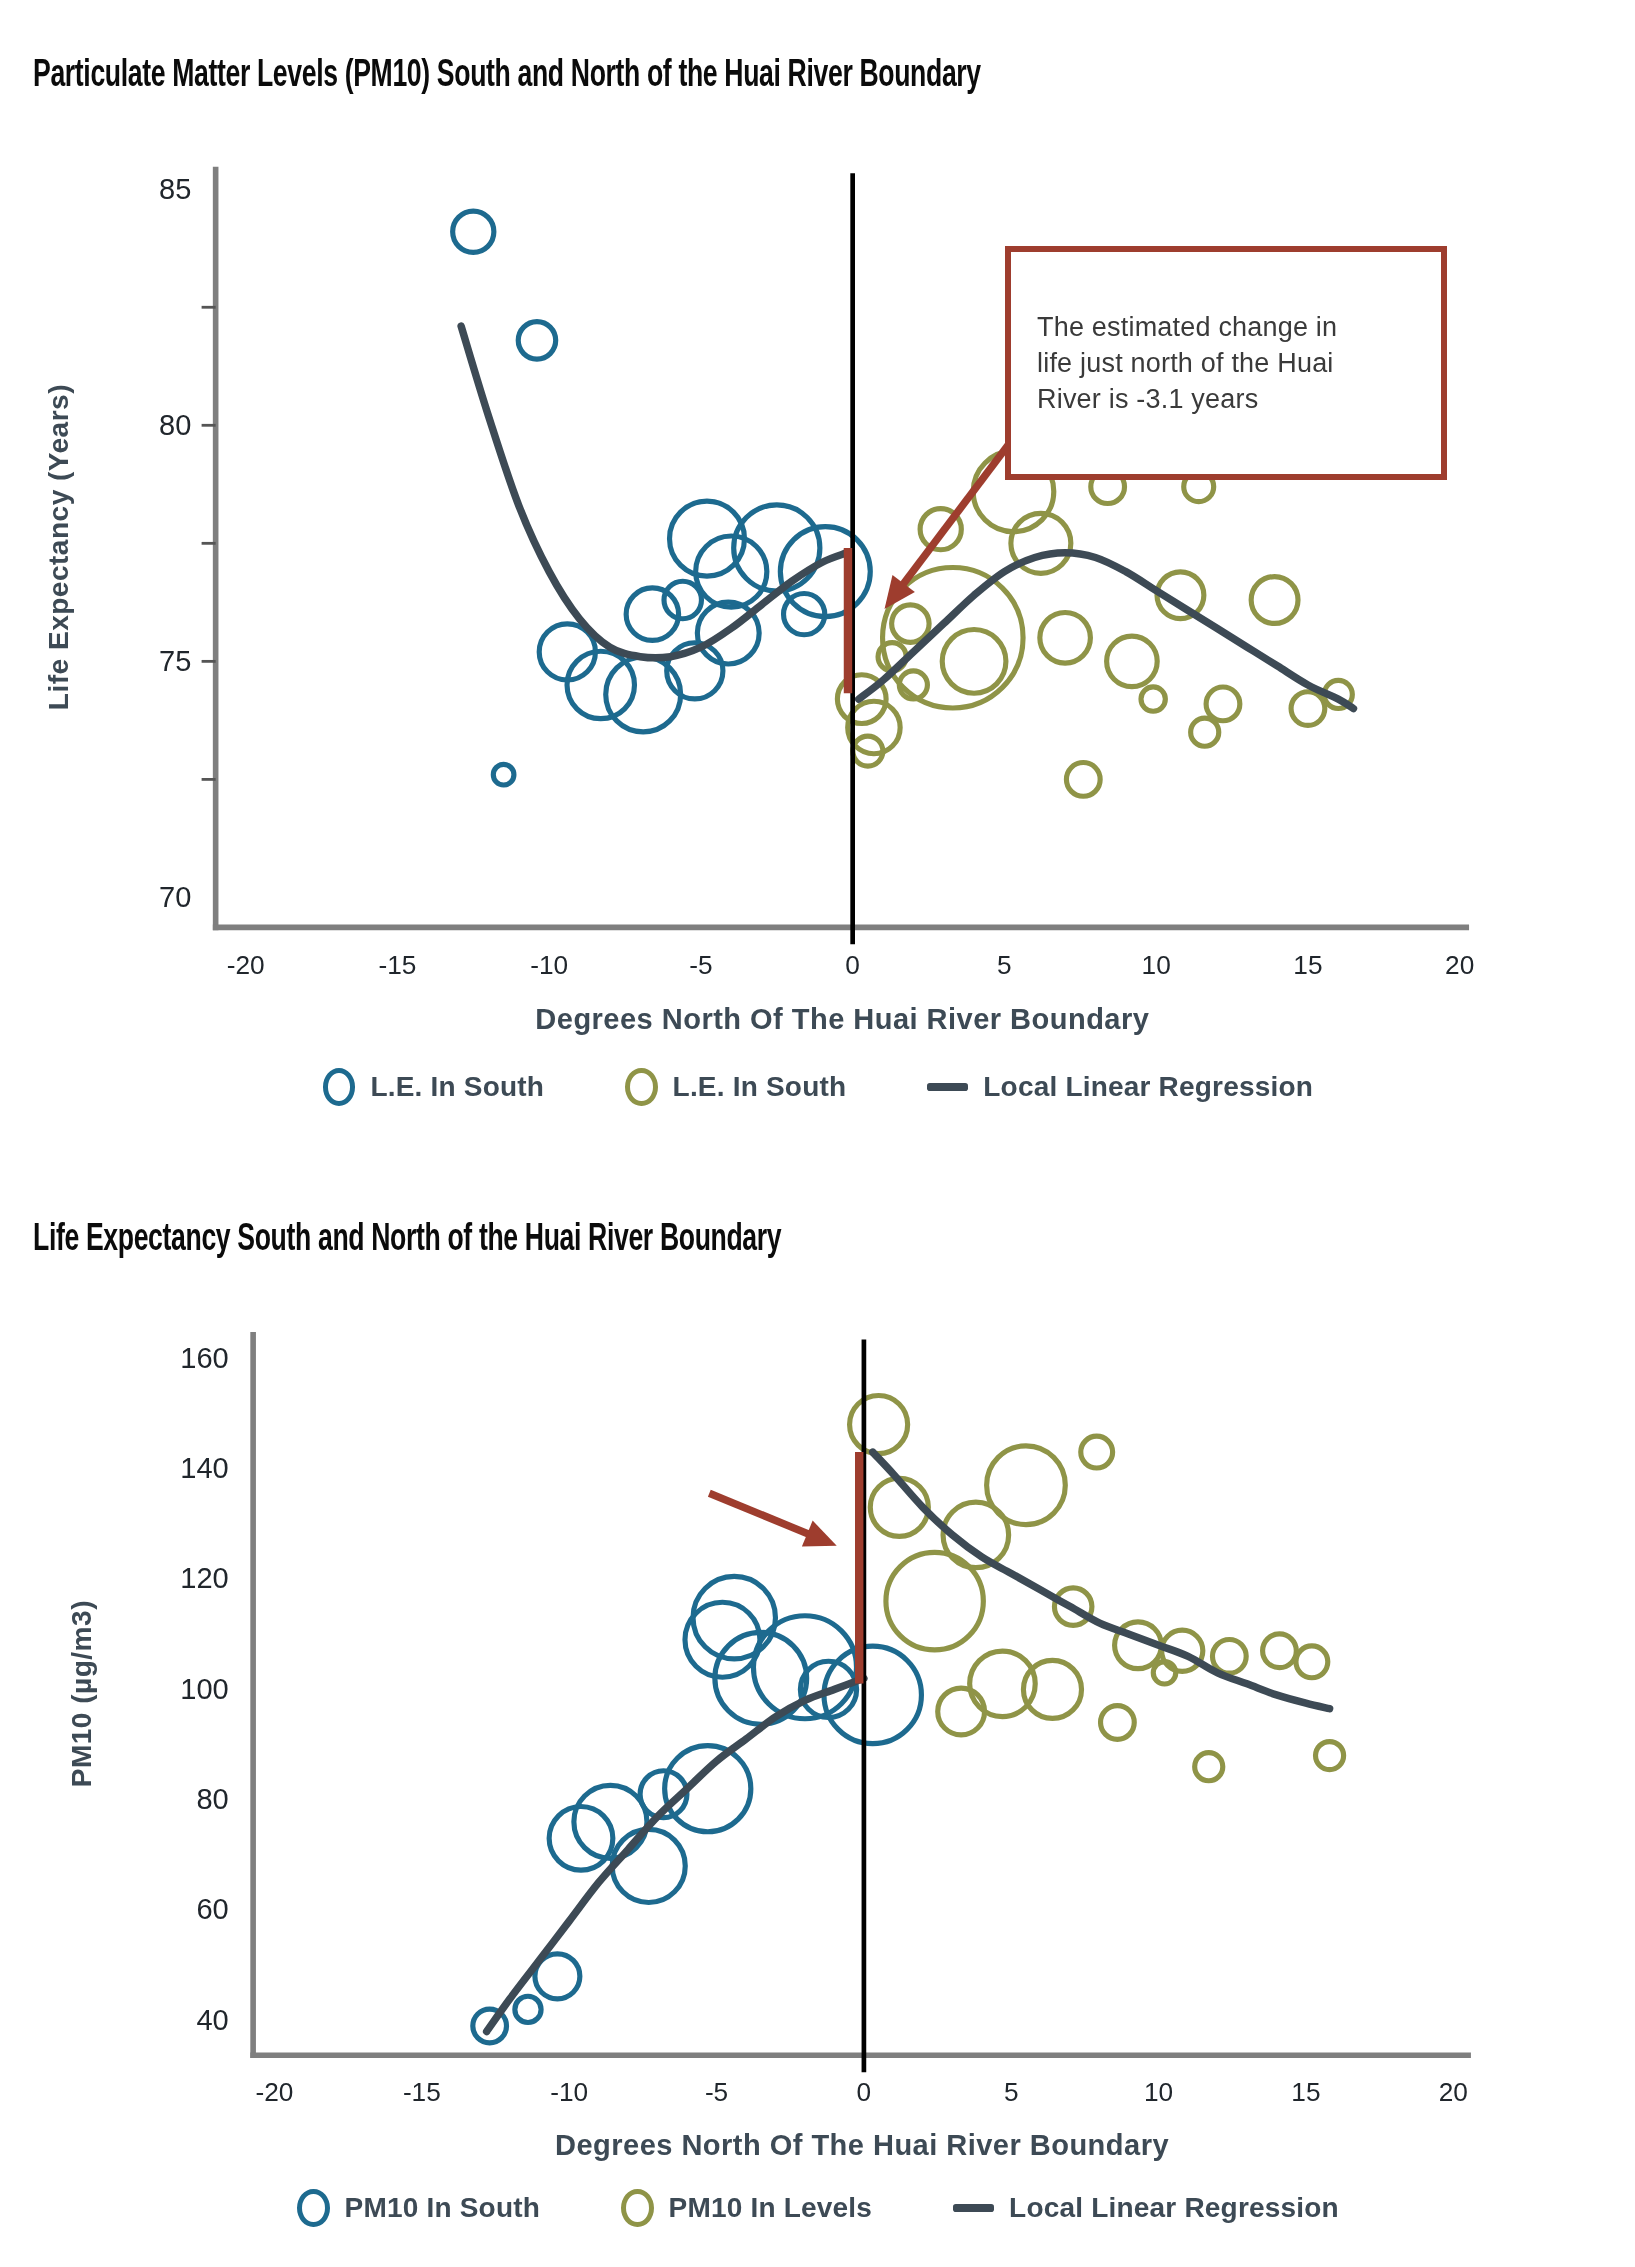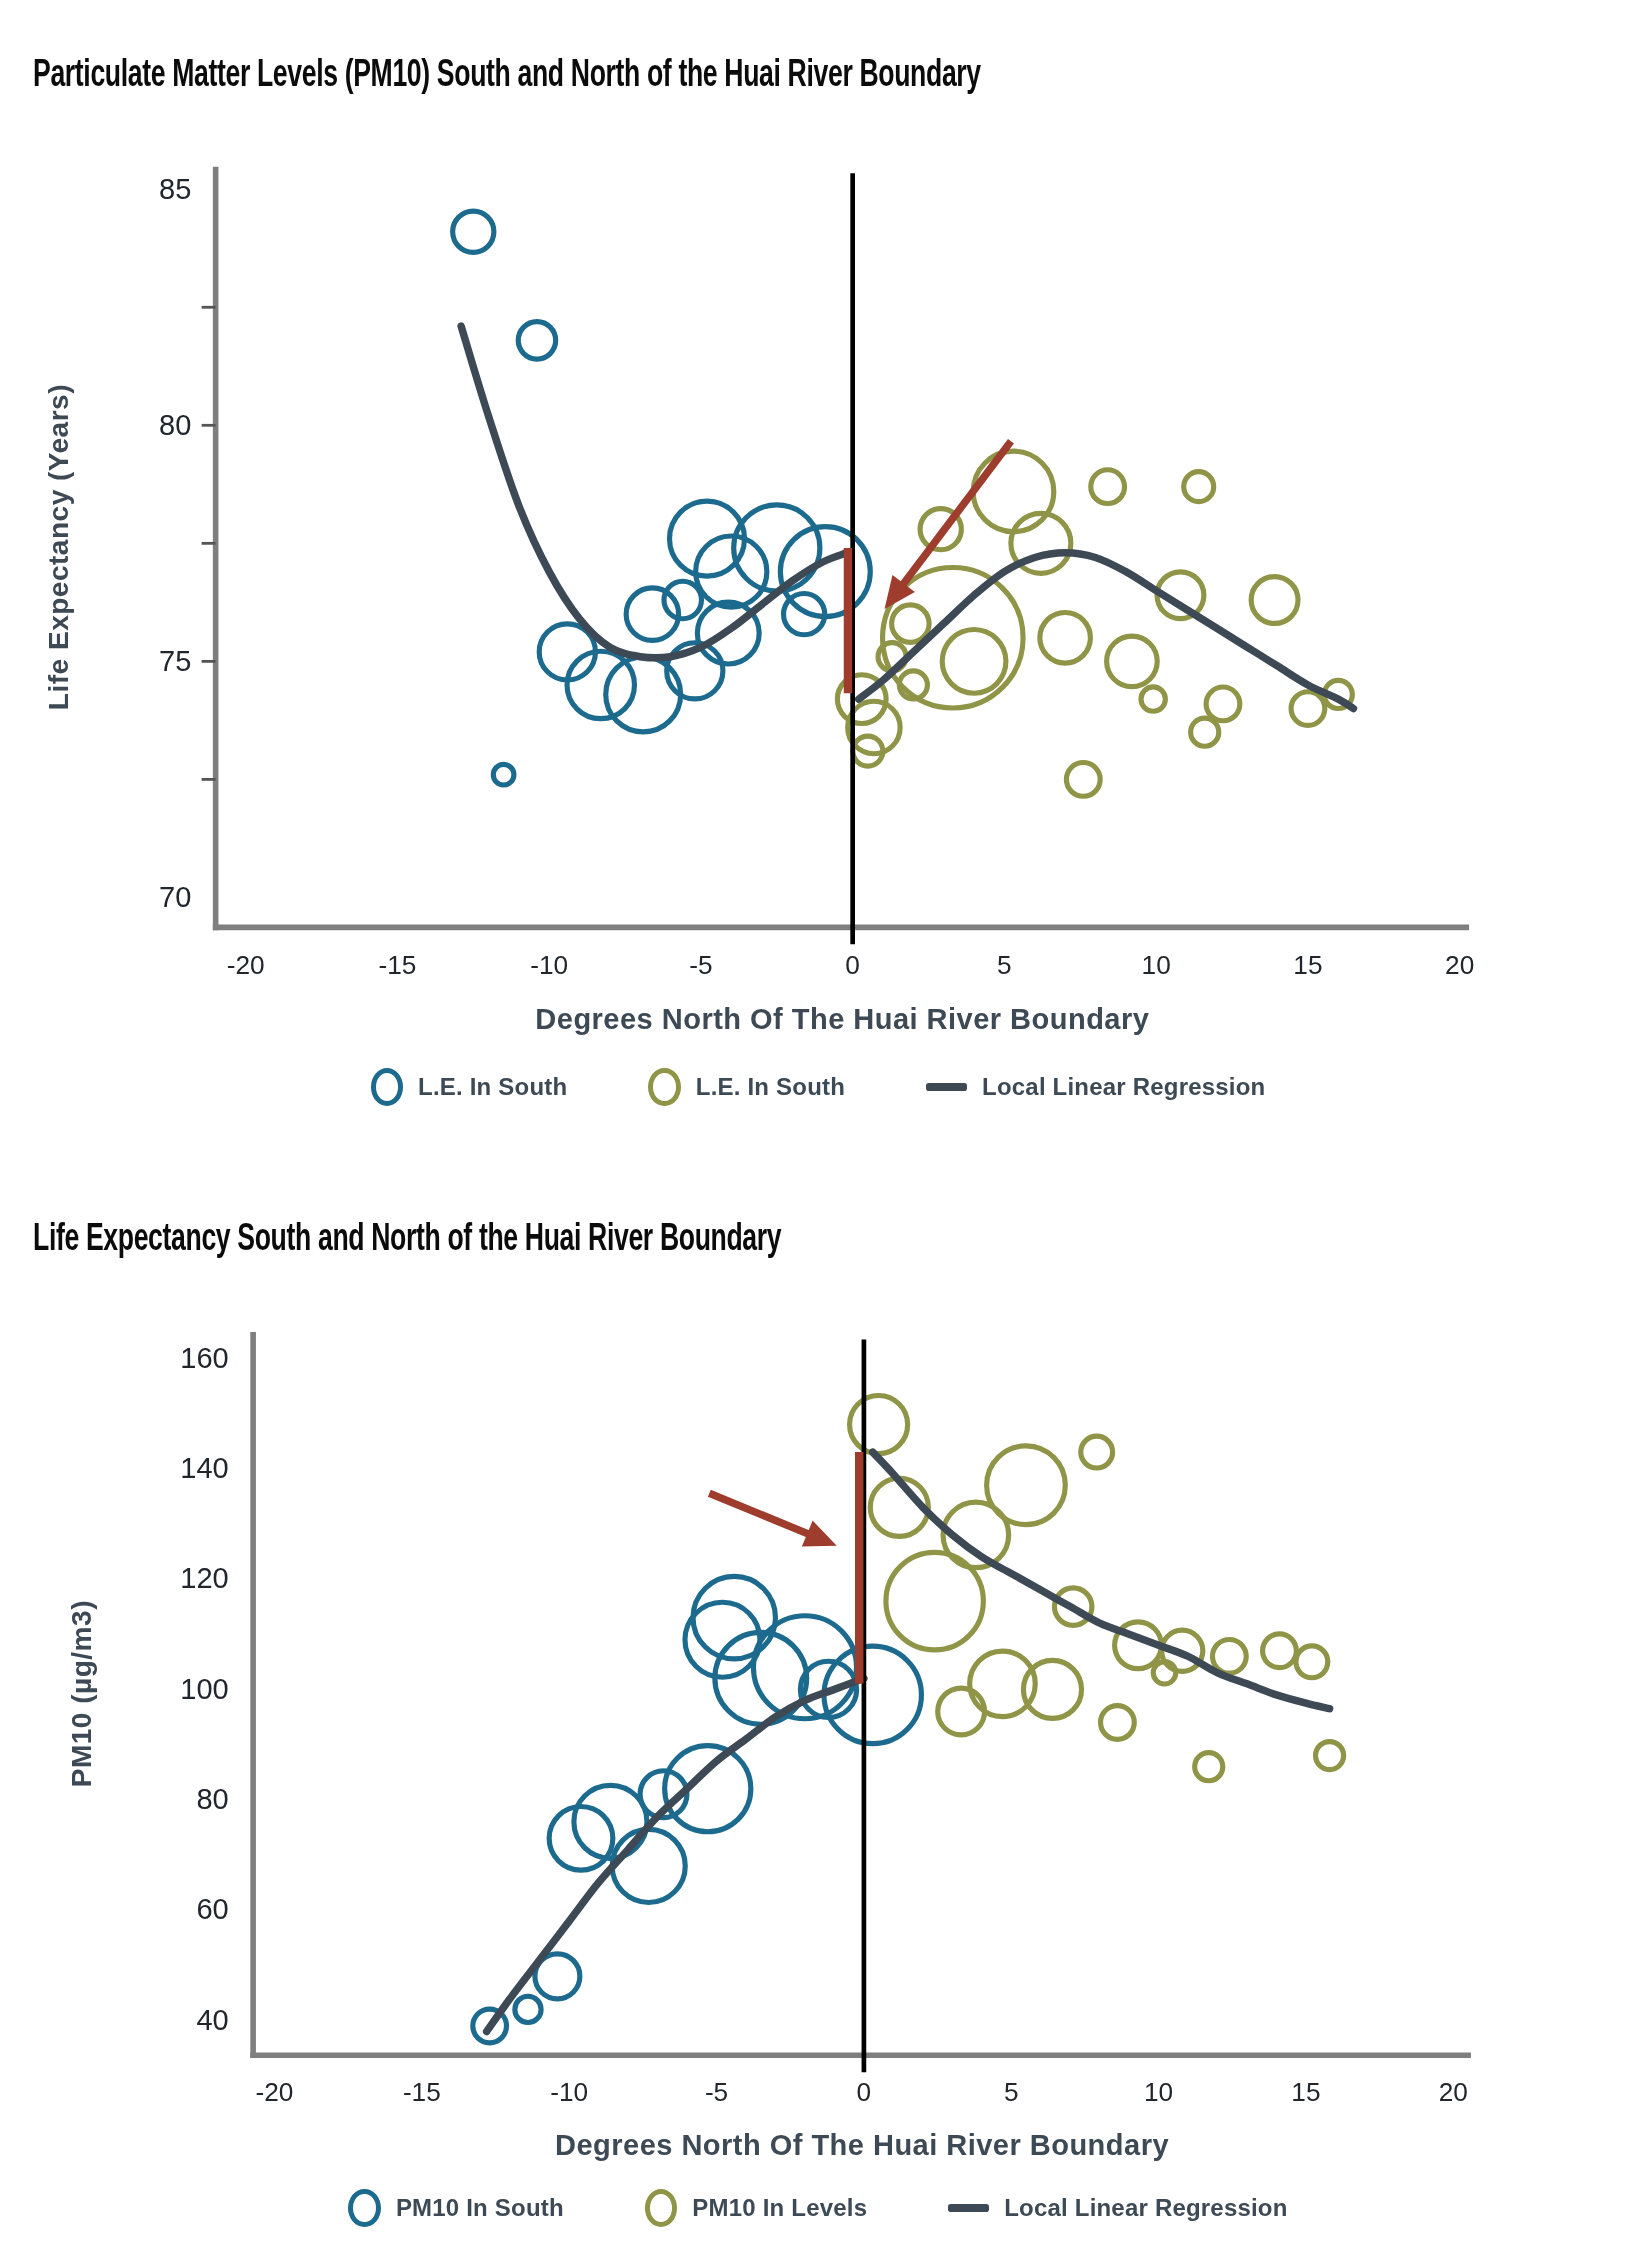--- a/index.html
+++ b/index.html
@@ -9,21 +9,21 @@
   .chart-title{position:absolute;left:33px;margin:0;color:#0b0b0b;font-weight:bold;
                font-size:38px;white-space:nowrap;transform:scaleX(0.70);transform-origin:left center;
                letter-spacing:-0.5px;z-index:2;}
   .annotation-box{position:absolute;background:#ffffff;border:6.6px solid #9e3d2e;z-index:3;
                   color:#3a3a3a;font-size:27px;line-height:1.34;white-space:pre-line;
                   letter-spacing:0.2px;}
   .annotation-box .inner{padding:20.6px 26px;}
   .legend-row{position:absolute;width:100%;display:flex;justify-content:center;align-items:center;
               gap:81px;z-index:2;}
   .legend-item{display:flex;align-items:center;gap:15px;color:#3d4a55;font-weight:bold;
-               font-size:24px;letter-spacing:0.2px;}
+               font-size:28px;letter-spacing:0.2px;}
   .legend-ring{display:inline-block;width:22.5px;height:28px;border-radius:50%;border:5.6px solid;}
   .legend-dash{display:inline-block;width:41px;height:8.4px;border-radius:2.8px;background:#3d4a55;}
 </style>
 </head>
 <body>
 
 <div id="page">
 
   <svg id="chart-svg" width="1636" height="2267" viewBox="0 0 1746 2420">
       <g>
@@ -160,20 +160,25 @@
         <path d="M931.438 1550.13 C935.1 1554.1 944.5 1563.9 953.5 1573.7 C962.4 1583.5 974.4 1598.2 984.9 1609.0 C995.4 1619.8 1005.9 1629.6 1016.4 1638.5 C1026.9 1647.3 1037.4 1655.2 1047.8 1662.0 C1058.3 1668.9 1068.8 1673.8 1079.3 1679.7 C1089.8 1685.6 1100.3 1691.5 1110.8 1697.4 C1121.2 1703.3 1131.7 1709.2 1142.2 1715.0 C1152.7 1720.9 1163.2 1727.8 1173.7 1732.7 C1184.2 1737.6 1194.7 1740.6 1205.1 1744.5 C1215.6 1748.4 1226.1 1752.4 1236.6 1756.3 C1247.1 1760.2 1257.6 1763.2 1268.1 1768.1 C1278.5 1773.0 1289.0 1780.8 1299.5 1785.7 C1310.0 1790.6 1320.5 1793.6 1331.0 1797.5 C1341.5 1801.4 1352.0 1805.9 1362.4 1809.3 C1372.9 1812.7 1384.5 1815.7 1393.9 1818.1 C1403.3 1820.6 1414.9 1823.0 1419.1 1824.0" fill="none" stroke="#3d4a55" stroke-width="8" stroke-linecap="round" stroke-linejoin="round"></path>
         <line x1="922" y1="1430" x2="922" y2="2212" stroke="#000000" stroke-width="5"></line>
         <line x1="917" y1="1550" x2="917" y2="1797" stroke="#9e3d2e" stroke-width="9"></line>
         <line x1="757" y1="1594" x2="863.4103008488091" y2="1637.8160062318625" stroke="#9e3d2e" stroke-width="8"></line>
         <polygon points="893.0,1650.0 855.8,1650.9 867.3,1623.2" fill="#9e3d2e"></polygon>
       </g>
     </svg>
 
   <h1 class="chart-title" style="top:52px;">Particulate Matter Levels (PM10) South and North of the Huai River Boundary</h1>
 
+  <div class="annotation-box" style="left:1005px;top:246px;width:442px;min-height:187px;box-sizing:border-box;">
+    <div class="inner">The estimated change in
+life just north of the Huai
+River is -3.1 years</div>
+  </div>
 
   <div class="legend-row" style="top:1068px;">
     <div class="legend-item">
       <span class="legend-ring" style="border-color:#1d6a8f;"></span>
       <span>L.E. In South</span>
     </div>
     <div class="legend-item">
       <span class="legend-ring" style="border-color:#8f9447;"></span>
       <span>L.E. In South</span>
     </div>

